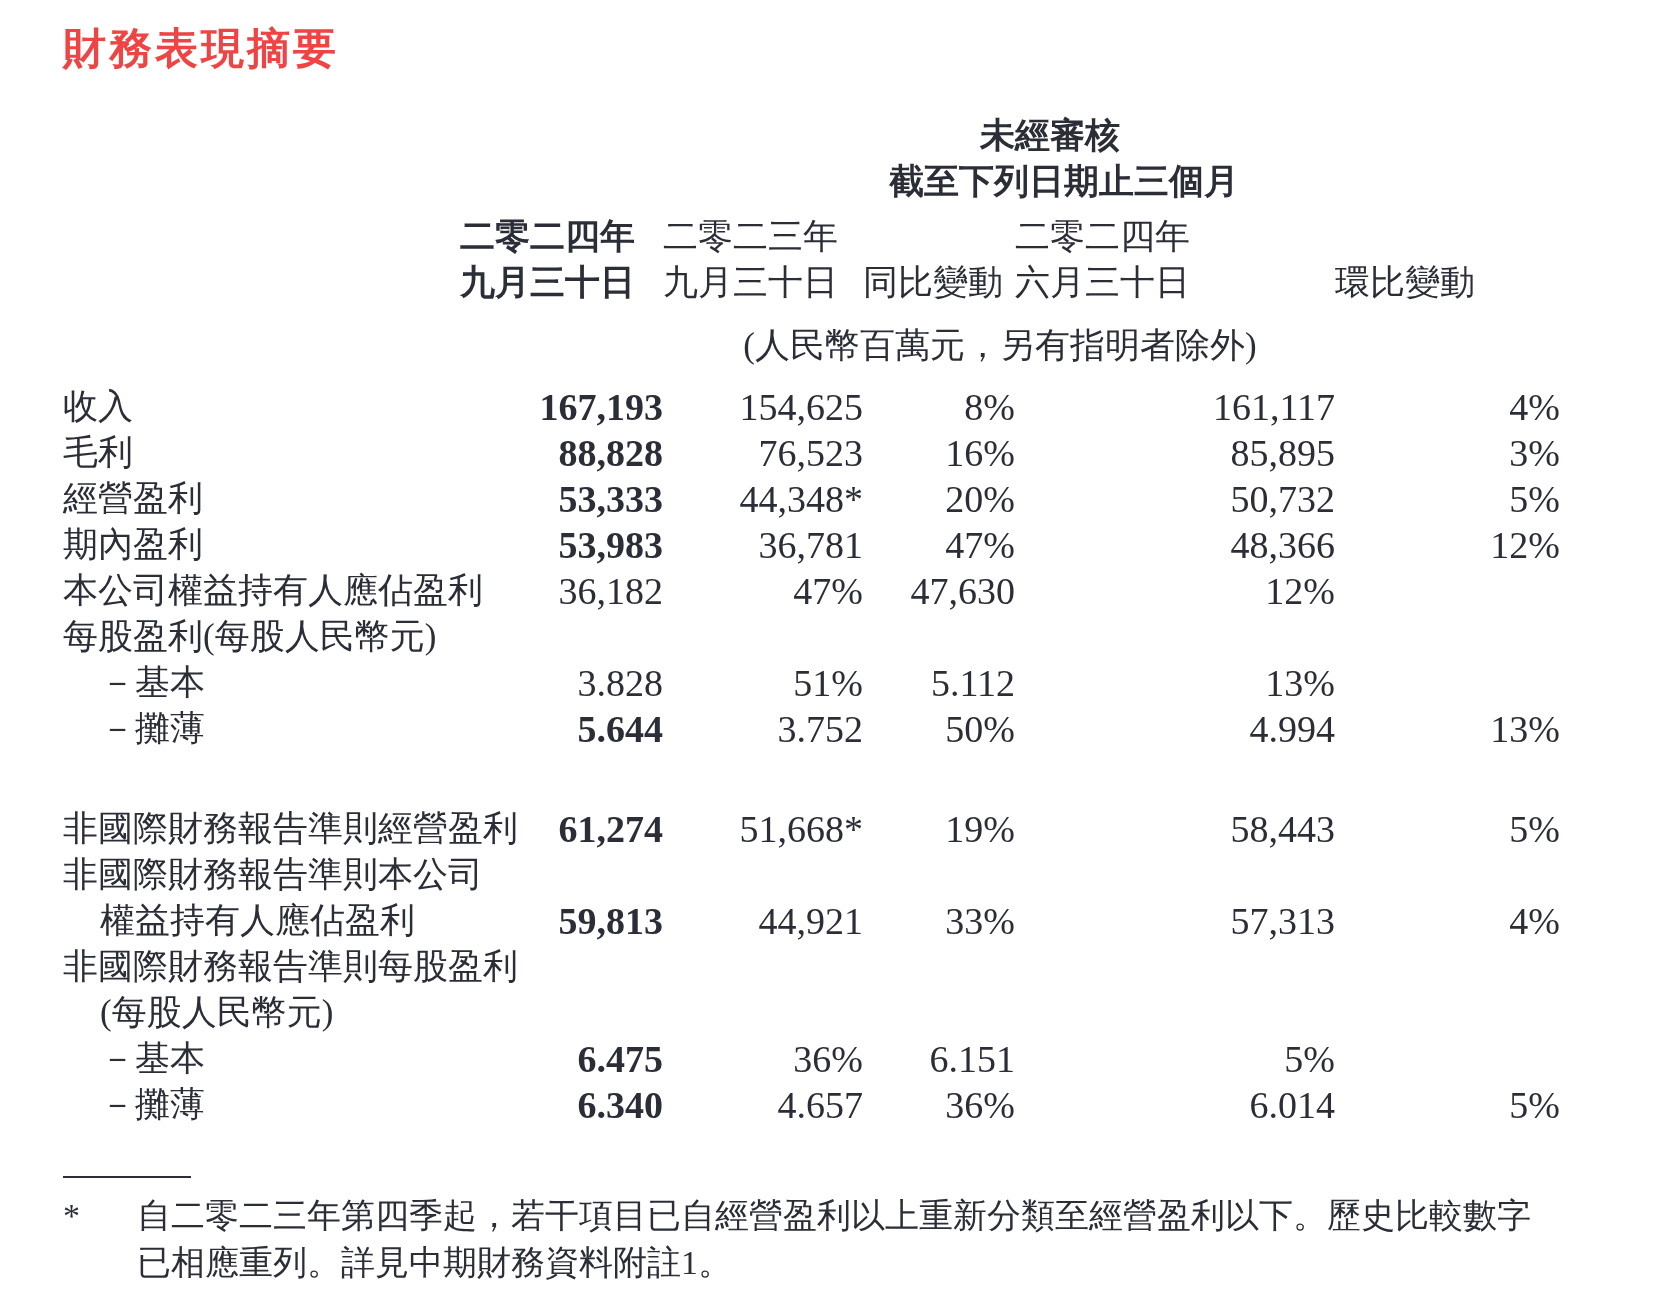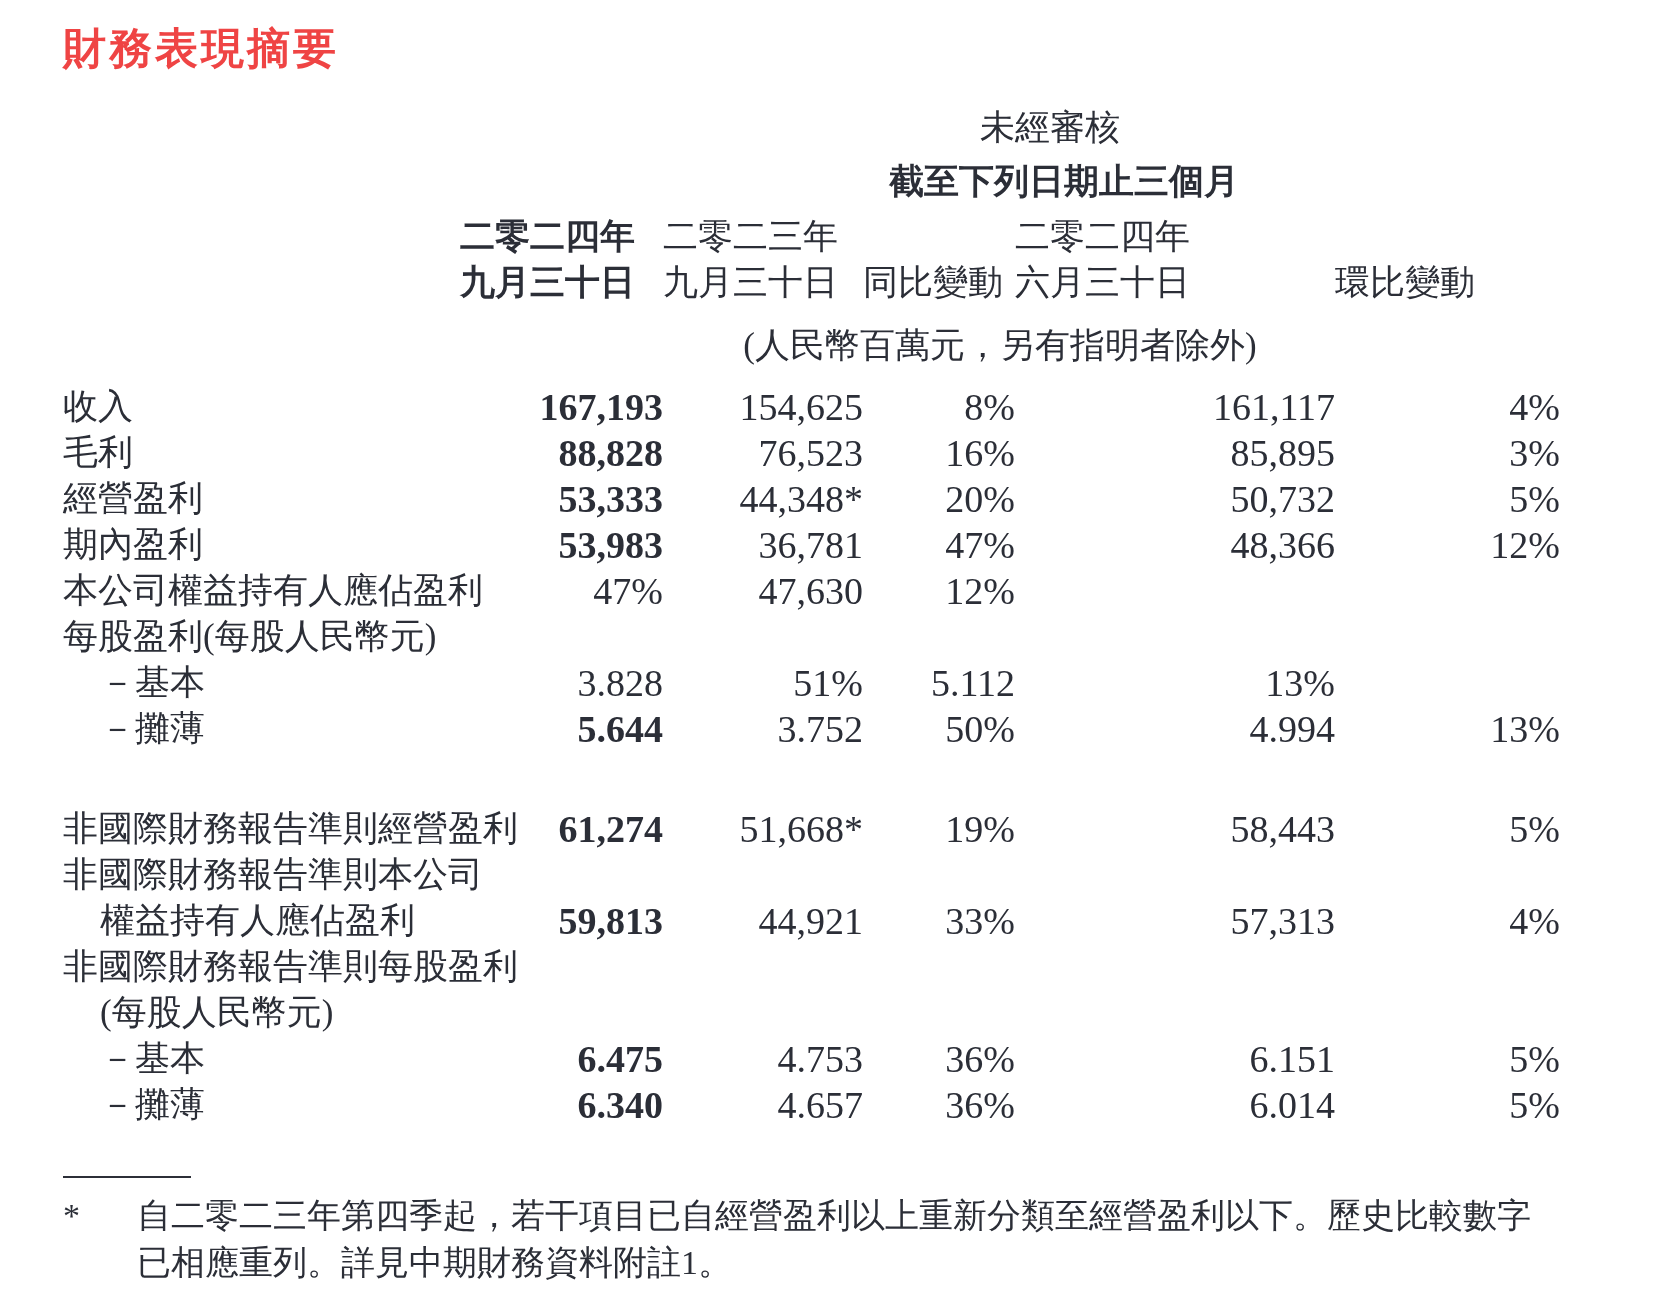--- a/index.html
+++ b/index.html
@@ -23,21 +23,21 @@
     color: #ef4444;
     white-space: nowrap;
   }
   .center-line {
     position: absolute;
     transform: translateX(-50%);
     white-space: nowrap;
     font-size: 35px;
     line-height: 40px;
   }
-  .unaudited { left: 1050px; top: 108px; font-weight: normal; }
+  .unaudited { left: 1050px; top: 116px; font-weight: bold; }
   .period    { left: 1064px; top: 162px; font-weight: bold; }
   .units     { left: 1000px; top: 326px; }
 
   .grid {
     display: grid;
     grid-template-columns: 397px 203px 200px 152px 320px 225px;
   }
   .col-headers {
     position: absolute;
     left: 63px;
@@ -145,20 +145,21 @@
     <div class="cell label">期內盈利</div>
     <div class="cell num c1">53,983</div>
     <div class="cell num c2">36,781</div>
     <div class="cell num c3">47%</div>
     <div class="cell num c4">48,366</div>
     <div class="cell num c5">12%</div>
   </div>
 
   <div class="grid trow">
     <div class="cell label">本公司權益持有人應佔盈利</div>
+    <div class="cell num c2">36,182</div>
     <div class="cell num c3">47%</div>
     <div class="cell num c4">47,630</div>
     <div class="cell num c5">12%</div>
   </div>
 
   <div class="grid trow">
     <div class="cell label">每股盈利(每股人民幣元)</div>
     <div class="cell num c1"></div>
     <div class="cell num c2"></div>
     <div class="cell num c3"></div>
@@ -224,21 +225,20 @@
     <div class="cell num c1"></div>
     <div class="cell num c2"></div>
     <div class="cell num c3"></div>
     <div class="cell num c4"></div>
     <div class="cell num c5"></div>
   </div>
 
   <div class="grid trow indent">
     <div class="cell label">－基本</div>
     <div class="cell num c1">6.475</div>
-    <div class="cell num c2">4.753</div>
     <div class="cell num c3">36%</div>
     <div class="cell num c4">6.151</div>
     <div class="cell num c5">5%</div>
   </div>
 
   <div class="grid trow indent">
     <div class="cell label">－攤薄</div>
     <div class="cell num c1">6.340</div>
     <div class="cell num c2">4.657</div>
     <div class="cell num c3">36%</div>

